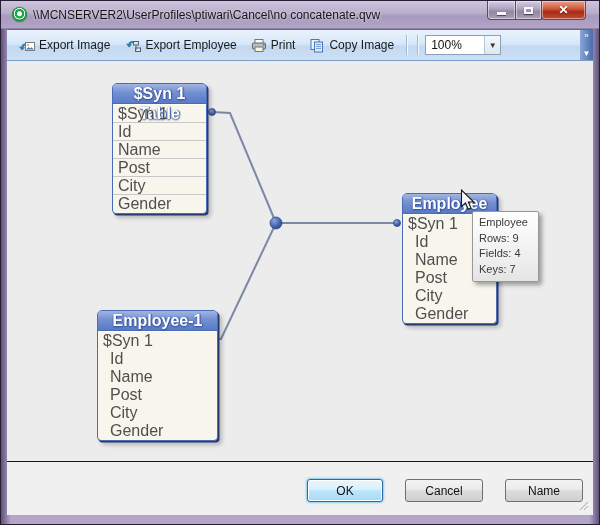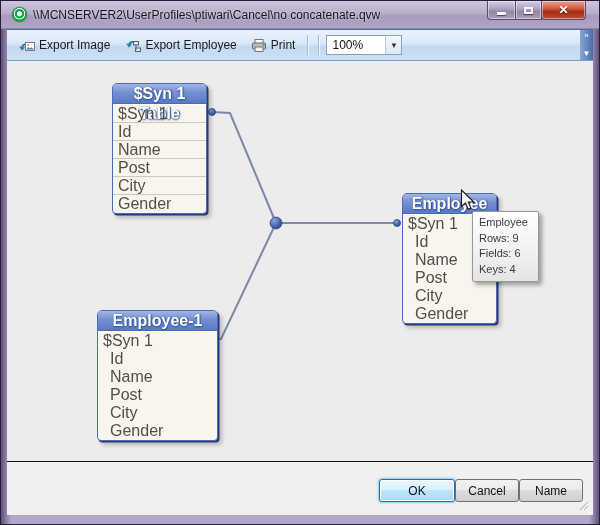--- a/index.html
+++ b/index.html
@@ -61,22 +61,22 @@
   .dm-row{height:18px;line-height:18px;font-size:16px;color:#4f4f4f;padding-left:5px;white-space:nowrap;overflow:hidden;}
   .dm-row.sep{border-bottom:1px solid #c9c9c9;}
   .dm-row.sep:last-child{border-bottom:none;}
   .dm-row.indent{padding-left:12px;}
   .tooltip{position:absolute;width:67px;background:linear-gradient(#ffffff,#eeeeee 70%,#e4e4e4);
     border:1px solid #989898;border-radius:2px;box-shadow:3px 3px 4px rgba(0,0,0,.35);
     padding:3px 6px 4px 6px;font-size:11px;color:#3a3a3a;line-height:15.5px;z-index:5;}
   .cursor{position:absolute;z-index:6;}
   
   .buttonbar{position:relative;height:53px;background:#f1f0f1;display:flex;justify-content:flex-end;align-items:flex-start;
-    gap:0;padding:17px 10px 0 0;}
-  .btn{width:64px;height:23px;font-family:"Liberation Sans",sans-serif;font-size:12px;color:#111;
+    gap:22px;padding:17px 10px 0 0;}
+  .btn{width:78px;height:23px;font-family:"Liberation Sans",sans-serif;font-size:12px;color:#111;
     border:1px solid #707070;border-radius:3px;
     background:linear-gradient(#f2f2f2,#ebebeb 45%,#dddddd 50%,#cfcfcf);}
   .btn.default{width:76px;border:1px solid #2d6a9e;
     background:linear-gradient(#eaf6fd,#d9f0fc 45%,#bee6fd 50%,#a7d9f5);
     box-shadow:inset 0 0 0 1px #ffffff,0 0 2px 1px #86cdee;}
   .grip{position:absolute;right:3px;bottom:3px;}
 </style>
 </head>
 <body>
 
@@ -120,20 +120,28 @@
       <span>Export Employee</span>
     </div>
     <div class="tbtn">
       <svg width="16" height="15" viewBox="0 0 16 15">
         <rect x="4" y="1.5" width="8" height="4" fill="#fdfdfd" stroke="#777"></rect>
         <rect x="1.5" y="5" width="13" height="6" rx="1" fill="#b8bcc4" stroke="#666"></rect>
         <rect x="4" y="9" width="8" height="4.5" fill="#f4f4e8" stroke="#777"></rect>
         <circle cx="12.7" cy="6.8" r="0.9" fill="#4f8f3a"></circle>
       </svg>
       <span>Print</span>
+    </div>
+    <div class="tbtn">
+      <svg width="16" height="15" viewBox="0 0 16 15">
+        <rect x="2" y="1.5" width="8" height="10" fill="#eef4fb" stroke="#4a74c0"></rect>
+        <rect x="5.5" y="4" width="8" height="10" fill="#dce9f8" stroke="#4a74c0"></rect>
+        <path d="M7,6.5 h5 M7,8.5 h5 M7,10.5 h5" stroke="#7ba0d4" stroke-width="1"></path>
+      </svg>
+      <span>Copy Image</span>
     </div>
     <div class="tsep"></div>
     <div class="tsep"></div>
     <div class="zoom-combo">
       <span class="zoom-val">100%</span>
       <span class="combo-arrow">▼</span>
     </div>
     <div class="tb-overflow">
       <span>»</span>
       <span>▼</span>
@@ -190,22 +198,22 @@
           <div class="dm-row indent">Name</div>
           <div class="dm-row indent">Post</div>
           <div class="dm-row indent">City</div>
           <div class="dm-row indent">Gender</div>
         </div>
     </div>
 
     <div class="tooltip" style="left:465px;top:150px;">
       <div>Employee</div>
       <div>Rows: 9</div>
-      <div>Fields: 6</div>
-      <div>Keys: 4</div>
+      <div>Fields: 4</div>
+      <div>Keys: 7</div>
     </div>
 
     <div class="cursor" style="left:453px;top:128px;">
       <svg width="16" height="22" viewBox="0 0 16 22">
         <path d="M1.5,1 L1.5,17.5 L5.5,14 L8.2,20.3 L11,19.1 L8.3,13 L13.8,13 Z" fill="#f5f5f5" stroke="#1a1a1a" stroke-width="1.1"></path>
       </svg>
     </div>
   </div>
 
   <div class="buttonbar">

